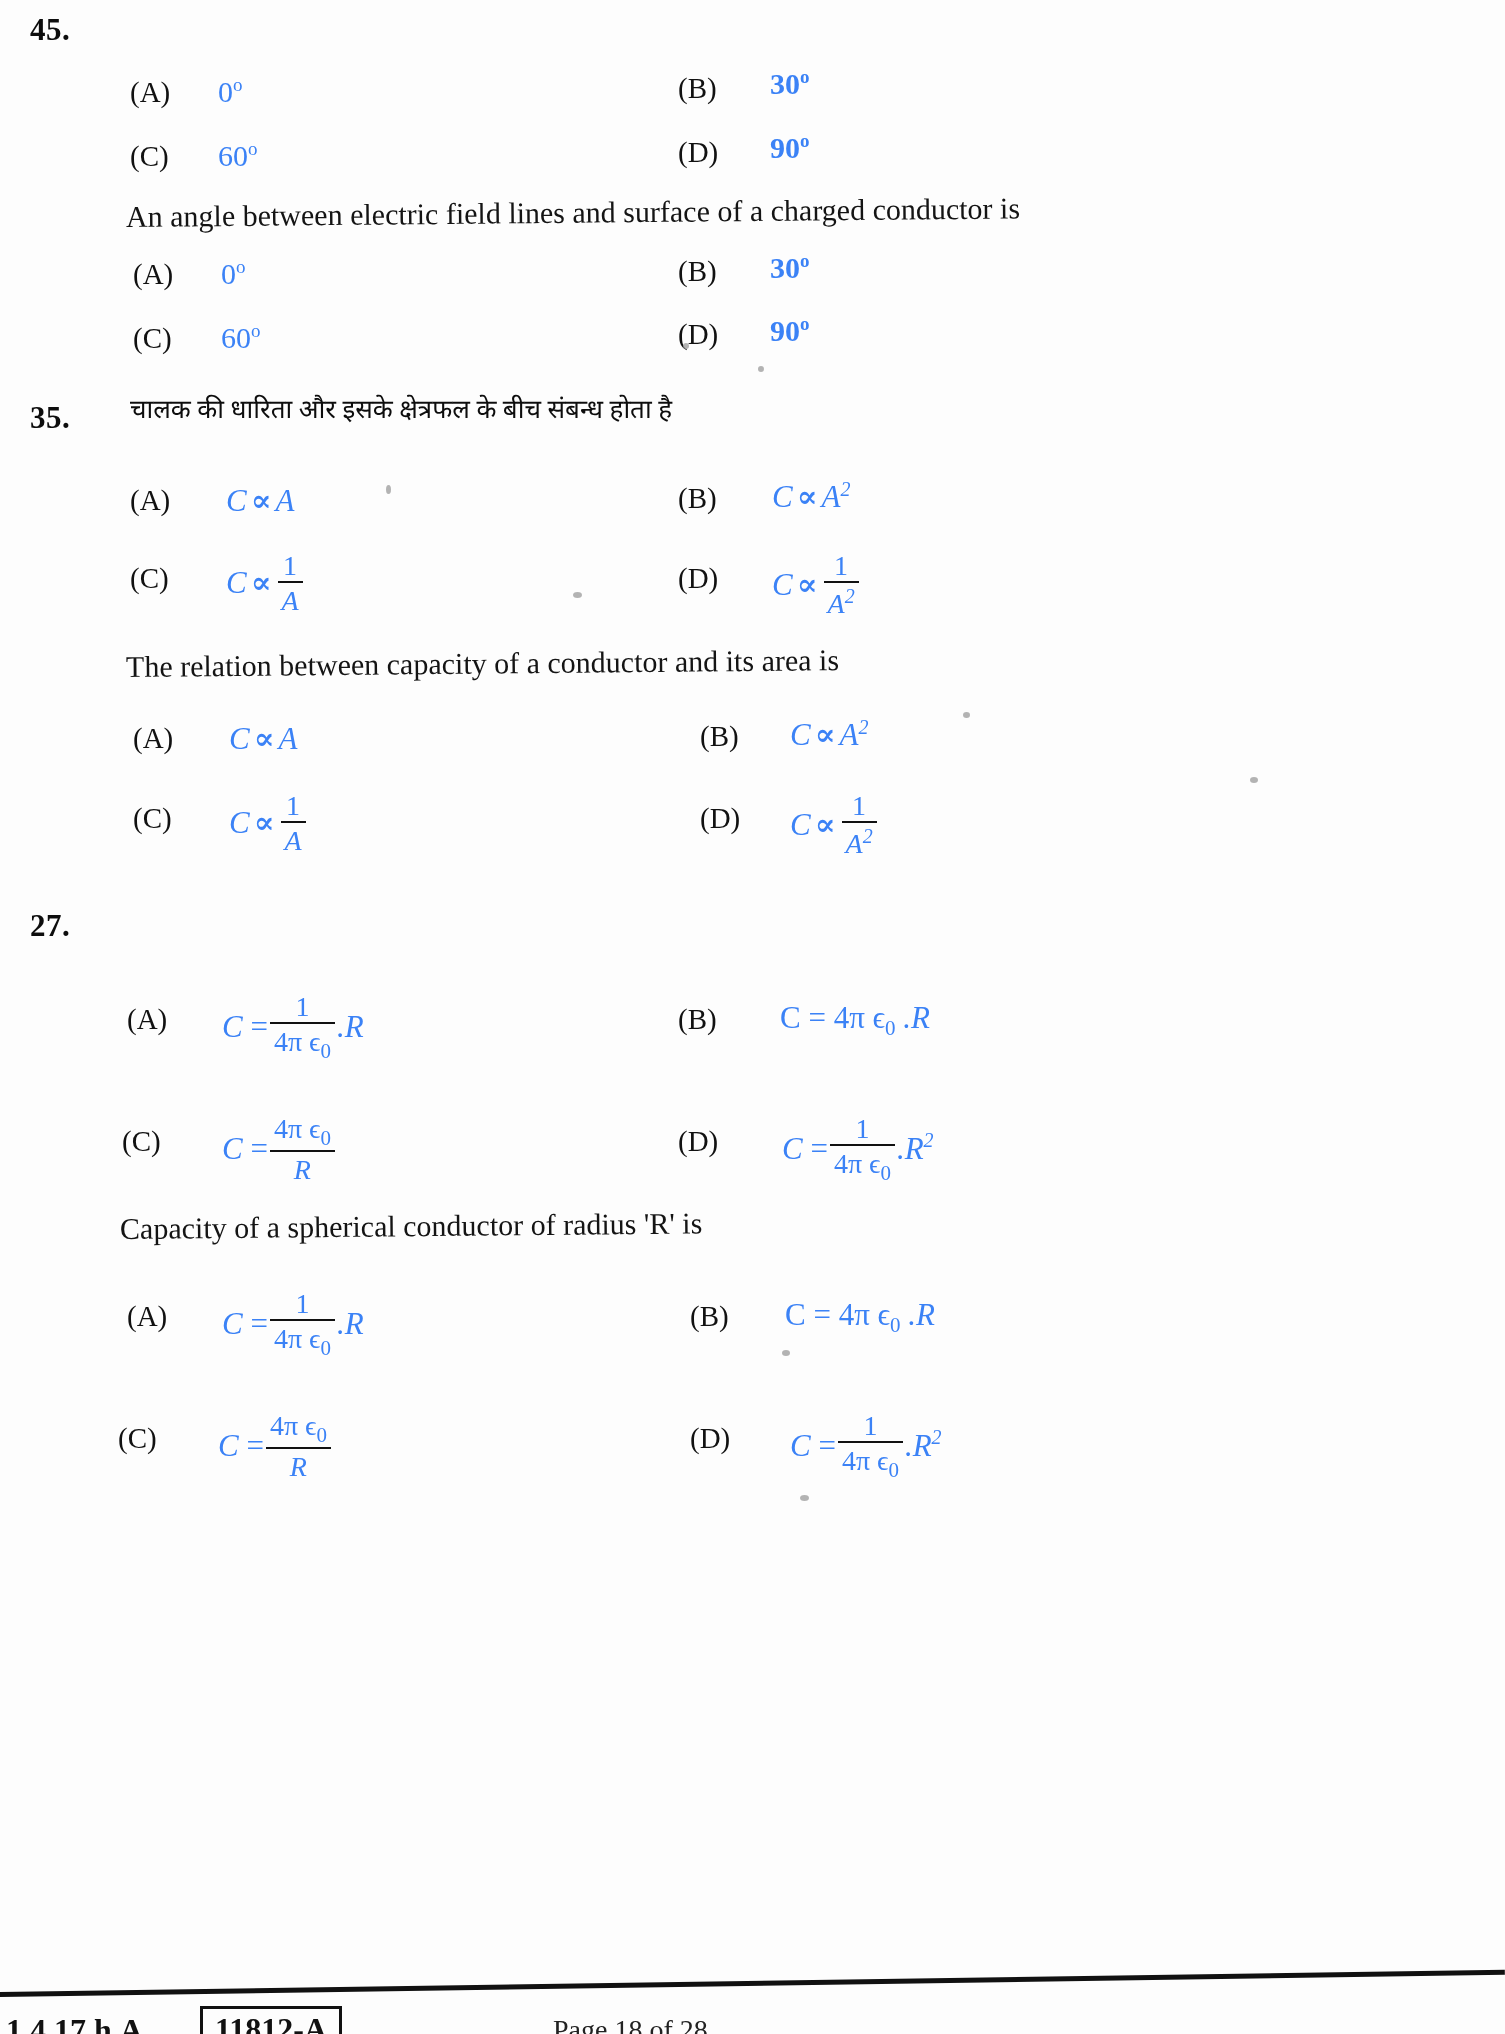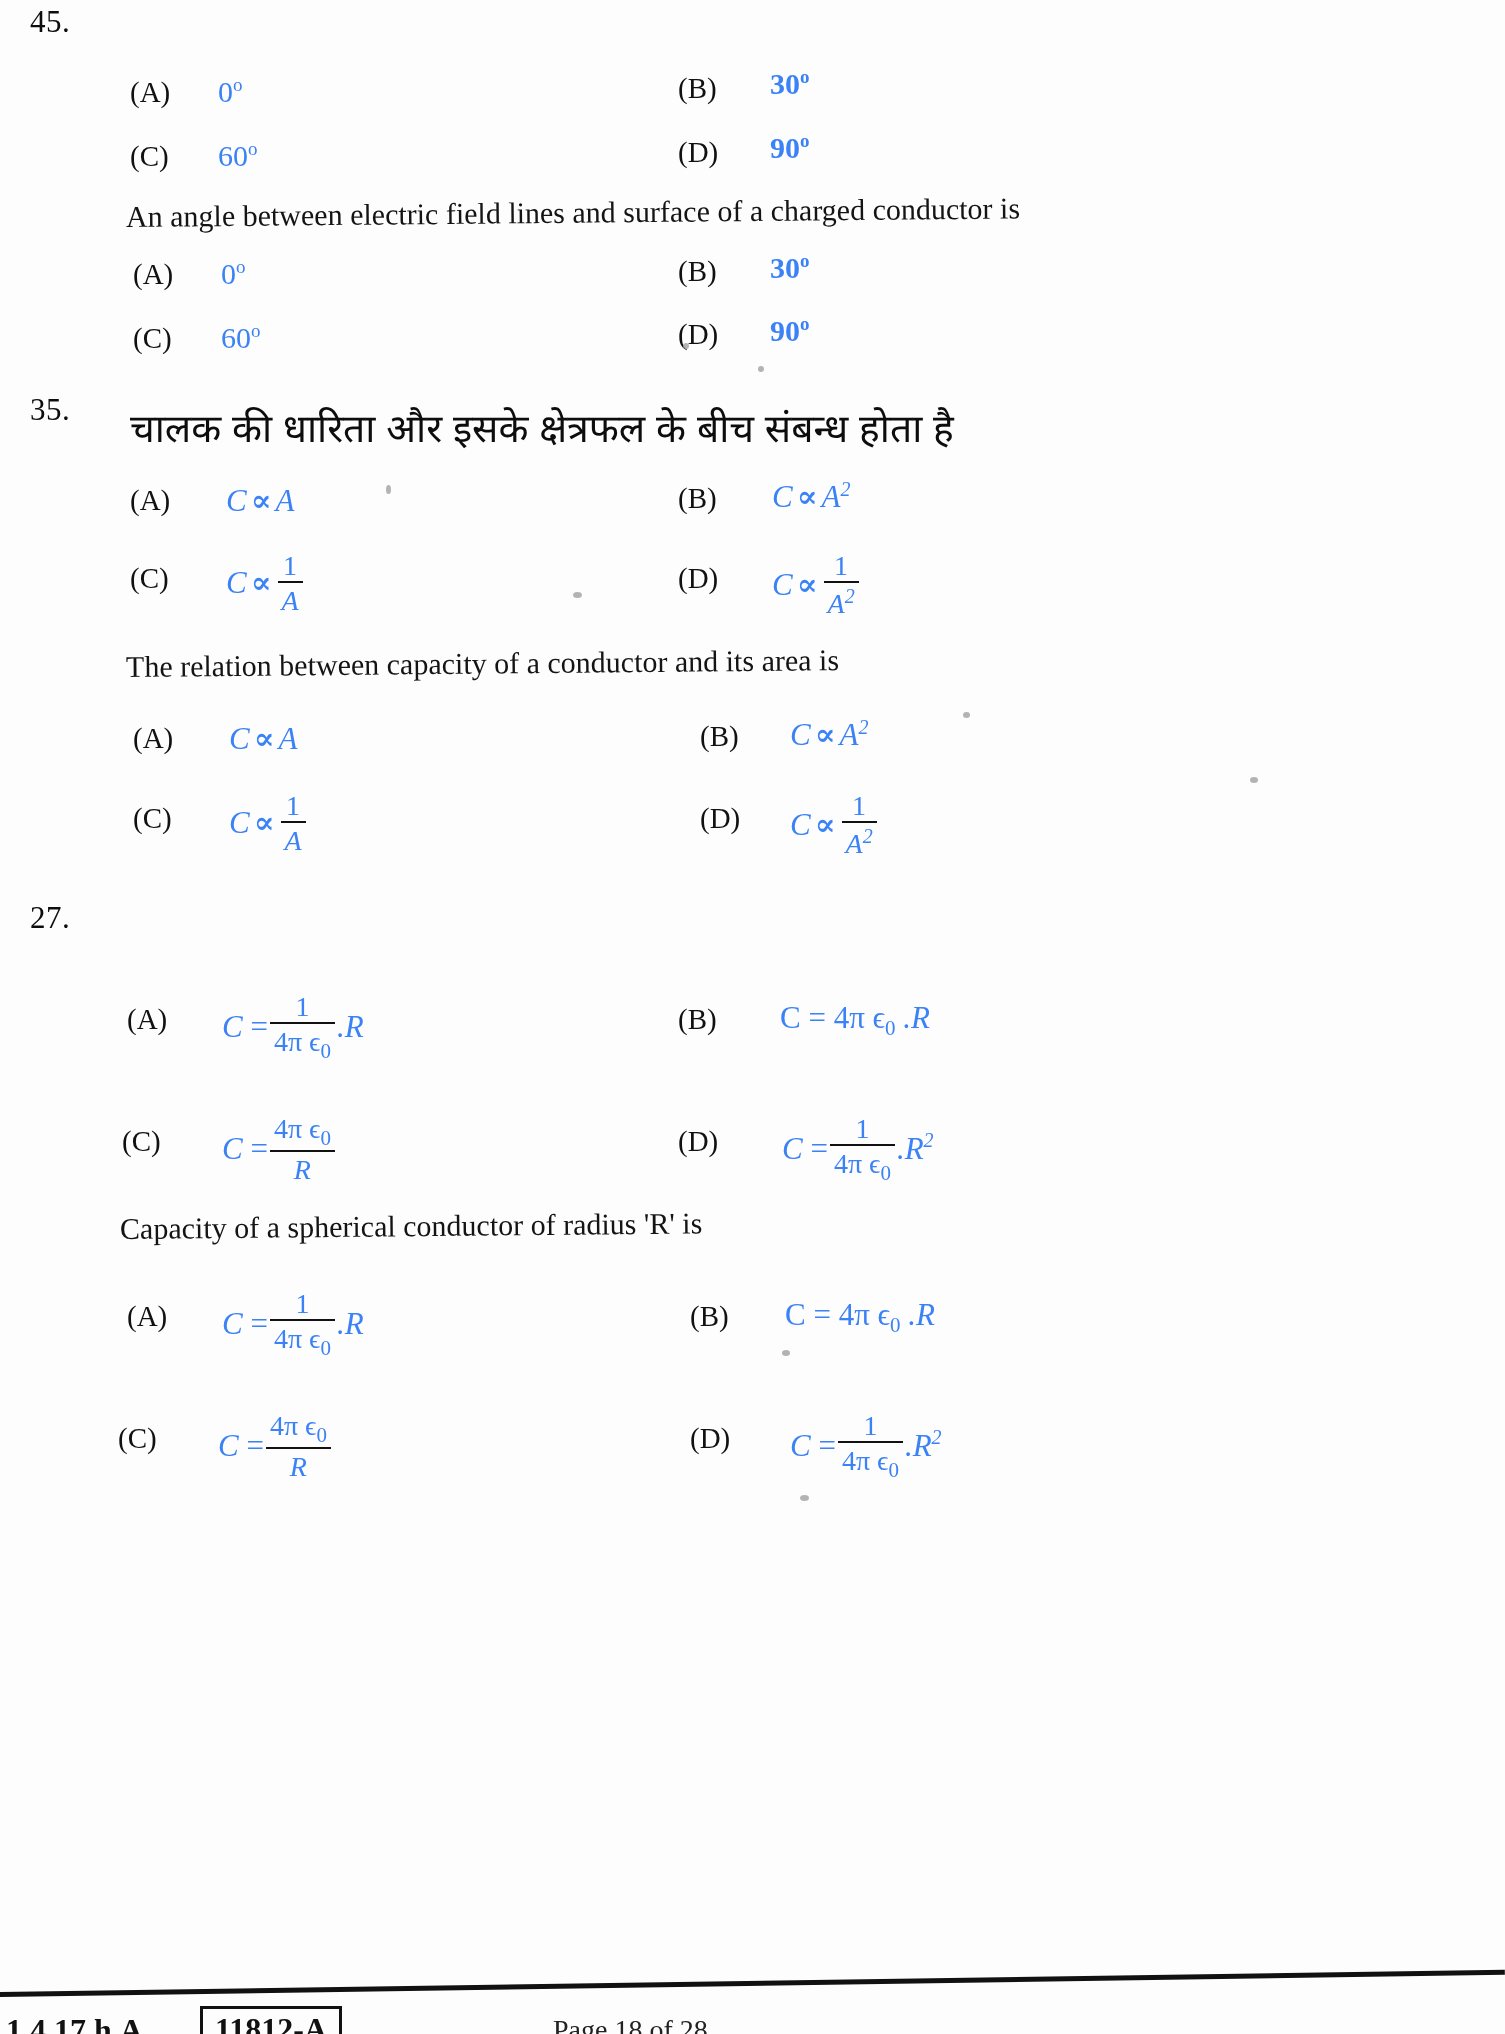--- a/index.html
+++ b/index.html
@@ -17,23 +17,24 @@
     width: 1505px;
     height: 2034px;
     background: #fdfdfd;
     overflow: hidden;
   }
 
   
   .qnum {
     position: absolute;
     font-size: 31px;
-    font-weight: 400;
+    font-weight: 700;
     color: #0d0d0d;
     letter-spacing: 0.5px;
+    margin-top: 8px;
   }
   .hindi {
     position: absolute;
     font-family: "Liberation Sans", "DejaVu Sans", sans-serif;
     font-size: 30px;
     font-weight: 500;
     color: #0d0d0d;
     white-space: nowrap;
   }
   .english {
@@ -189,21 +190,21 @@
     <span>60</span><span class="deg">o</span>
   </div>
 
   <div class="opt-label" style="left:678px; top:318px;">(D)</div>
   <div class="opt-val" style="left:770px; top:313px; font-weight:600;">
     <span>90</span><span class="deg">o</span>
   </div>
 
   <div class="qnum" style="left:30px; top:392px;">35.</div>
 
-  <div class="hindi" style="left:130px; top:400px; font-size:39px;">चालक की धारिता और इसके क्षेत्रफल के बीच संबन्ध होता है</div>
+  <div class="hindi" style="left:130px; top:390px; font-size:26px;font-family:Liberation Serif, serif;">चालक की धारिता और इसके क्षेत्रफल के बीच संबन्ध होता है</div>
 
   <div class="opt-label" style="left:130px; top:484px;">(A)</div>
   <div class="opt-val italic" style="left:226px; top:482px;">
     <span>C</span><span class="prop">∝</span><span>A</span>
   </div>
 
   <div class="opt-label" style="left:678px; top:482px;">(B)</div>
   <div class="opt-val italic" style="left:772px; top:478px;">
     <span>C</span><span class="prop">∝</span><span>A</span><span class="sup">2</span>
   </div>

